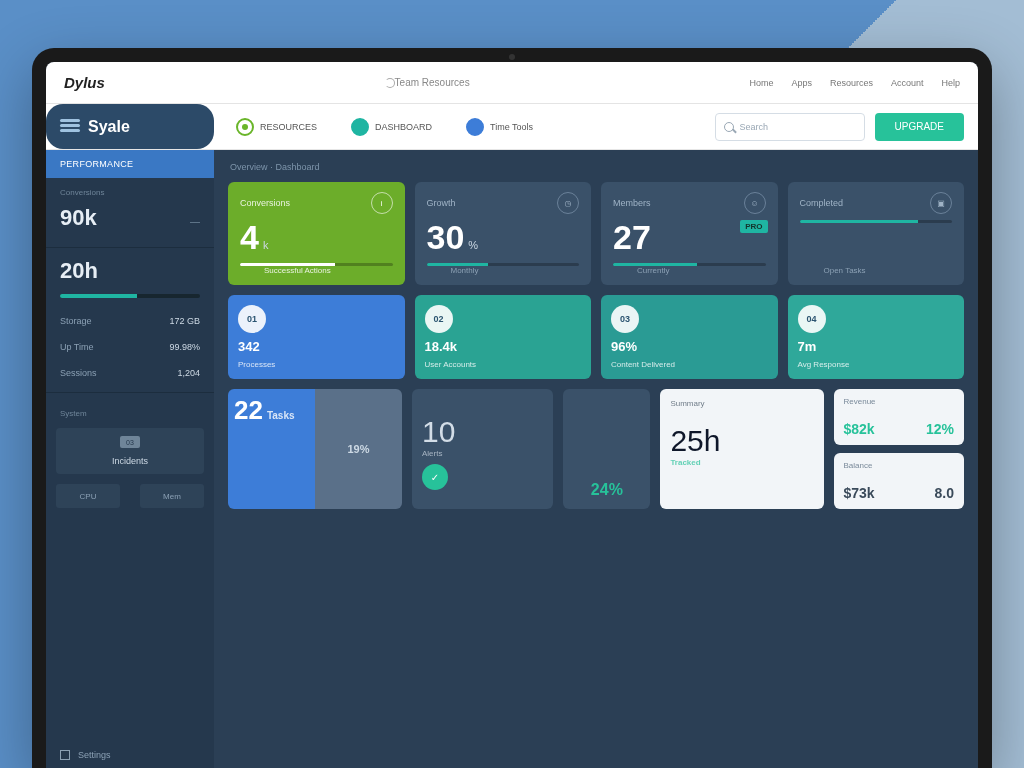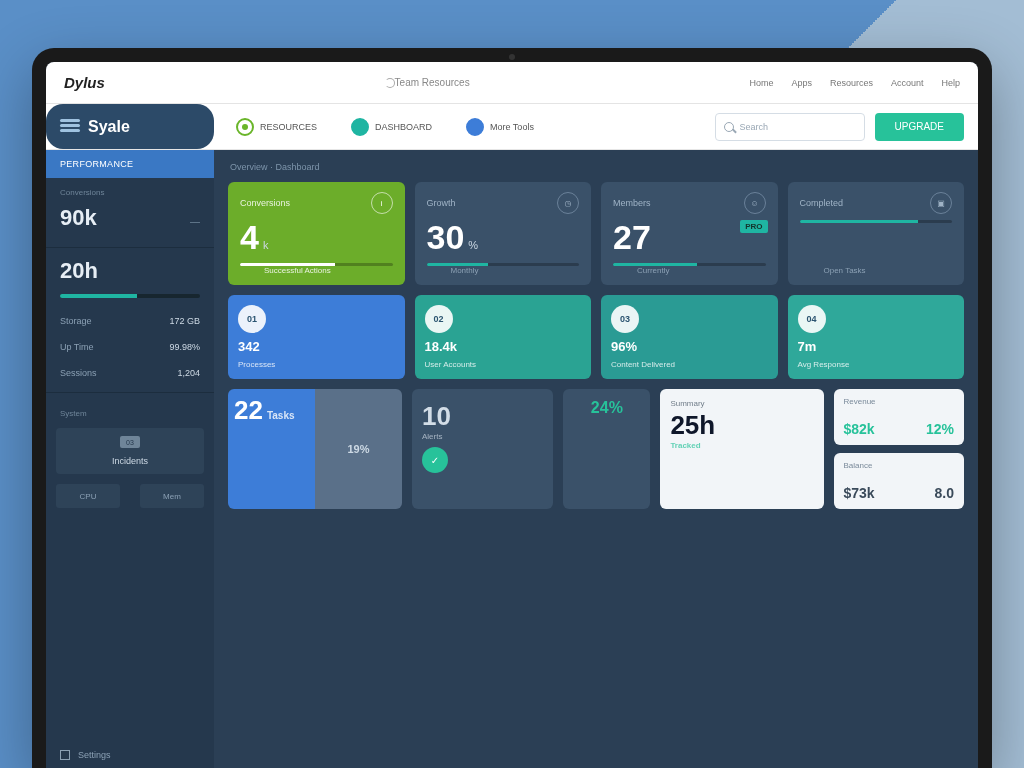--- a/index.html
+++ b/index.html
@@ -68,21 +68,21 @@
   .r2 { grid-template-columns: repeat(4,1fr); }
   .small { min-height:76px; border-radius:6px; padding:10px; display:flex; flex-direction:column; gap:6px; }
   .small .circ{width:28px;height:28px;border-radius:50%;background:rgba(255,255,255,.9);display:flex;align-items:center;justify-content:center;font-size:9px;color:#2b5470;font-weight:600;}
   .small .sub{font-size:8px;color:rgba(255,255,255,.8);font-weight:500;}
   .small .val{font-size:13px;font-weight:700;color:#fff;}
   .bg-blue{background:#3d7dd8;} .bg-teal{background:#2aa393;} .bg-teal2{background:#2a9b94;} .bg-teal3{background:#2fa89a;}
   .card3{background:#4b6075;border-radius:6px;min-height:110px;padding:10px;color:#d3dde7;display:flex;flex-direction:column;}
   .card3.dark{background:#3a5169;}
   .card3.white{background:#f2f5f8;color:#3a4a5a;}
   .card3 .h{font-size:8px;color:inherit;opacity:.7;font-weight:500;}
-  .card3 .big3{font-size:26px;font-weight:700;margin-top:2px;}
+  .card3 .big3{font-size:30px;font-weight:400;margin-top:16px;}
   .green-txt{color:#27c29a;font-weight:700;}
   .split{display:flex;gap:0;}
   .split>div{flex:1;padding:6px;}
   .split .l{background:#3d7dd8;border-radius:6px 0 0 6px;}
   .split .r{background:#5a7089;border-radius:0 6px 6px 0;display:flex;align-items:center;justify-content:center;color:#cdd9e4;font-size:11px;font-weight:600;}
   .circ2{width:26px;height:26px;border-radius:50%;background:#27c29a;display:flex;align-items:center;justify-content:center;color:#fff;font-size:10px;margin-top:6px;}
   .stackw{display:flex;flex-direction:column;gap:8px;}
   .wcard{background:#f2f5f8;border-radius:6px;flex:1;padding:8px 10px;color:#3a4a5a;display:flex;flex-direction:column;}
   .wcard .wh{font-size:8px;color:#7a8a9a;font-weight:500;}
   .wcard .wrow{display:flex;justify-content:space-between;align-items:flex-end;margin-top:auto;}
@@ -122,21 +122,21 @@
       <div class="chip green">
           <span class="dot"></span>
           <span>RESOURCES</span>
         </div>
       <div class="chip teal">
           <span class="dot"></span>
           <span>DASHBOARD</span>
         </div>
       <div class="chip blue">
           <span class="dot"></span>
-          <span>More Tools</span>
+          <span>Time Tools</span>
         </div>
       <div class="spacer"></div>
       <div class="search">
         <span class="sicon"></span>
         <span textcontent="Search">Search</span>
       </div>
       <div class="btn-primary">UPGRADE</div>
     </div>
 
     <div class="body">
@@ -272,21 +272,21 @@
             </div>
             <div class="r">
                 <span>19%</span>
               </div>
           </div>
           <div class="card3 dark">
             <div class="big3"><span>10</span></div>
             <div class="h">Alerts</div>
             <div class="circ2">✓</div>
           </div>
-          <div class="card3 dark" style="align-items:center;justify-content:flex-start;">
+          <div class="card3 dark" style="align-items:center;justify-content:flex-end;">
             <div class="green-txt" style="font-size:16px;">24%</div>
           </div>
           <div class="card3 white">
             <div class="h">Summary</div>
             <div class="big3" style="color:#0f172a;">25h</div>
             <div class="h" style="color:#27c29a;font-weight:600;">Tracked</div>
           </div>
           <div class="stackw">
             <div class="wcard">
               <div class="wh">Revenue</div>

